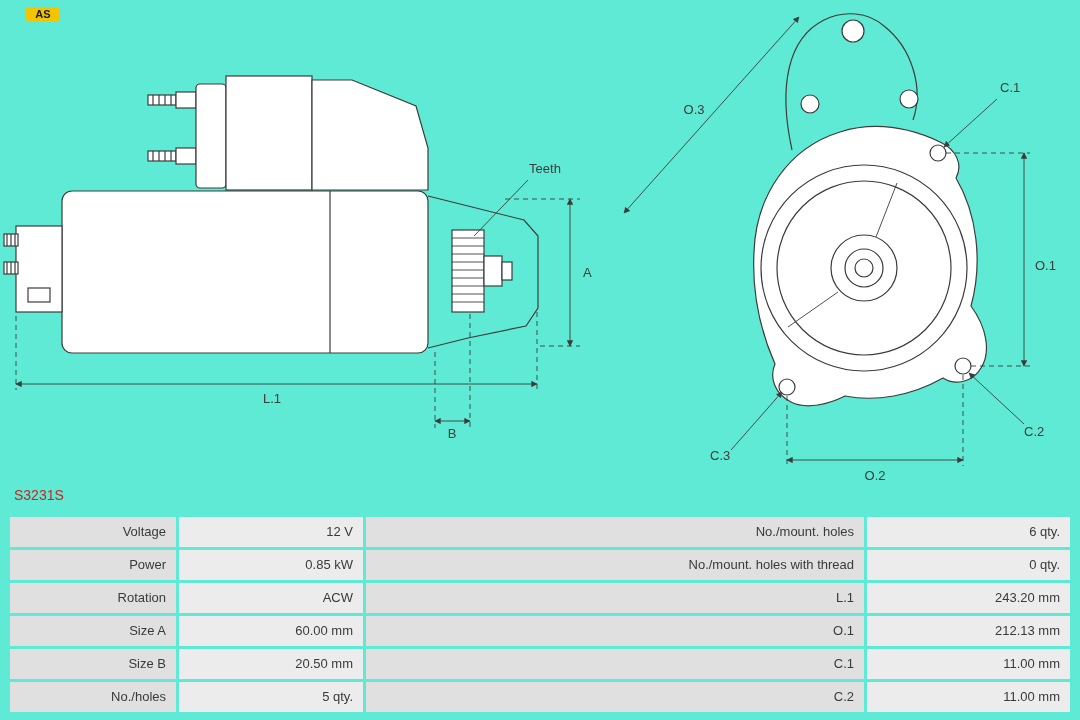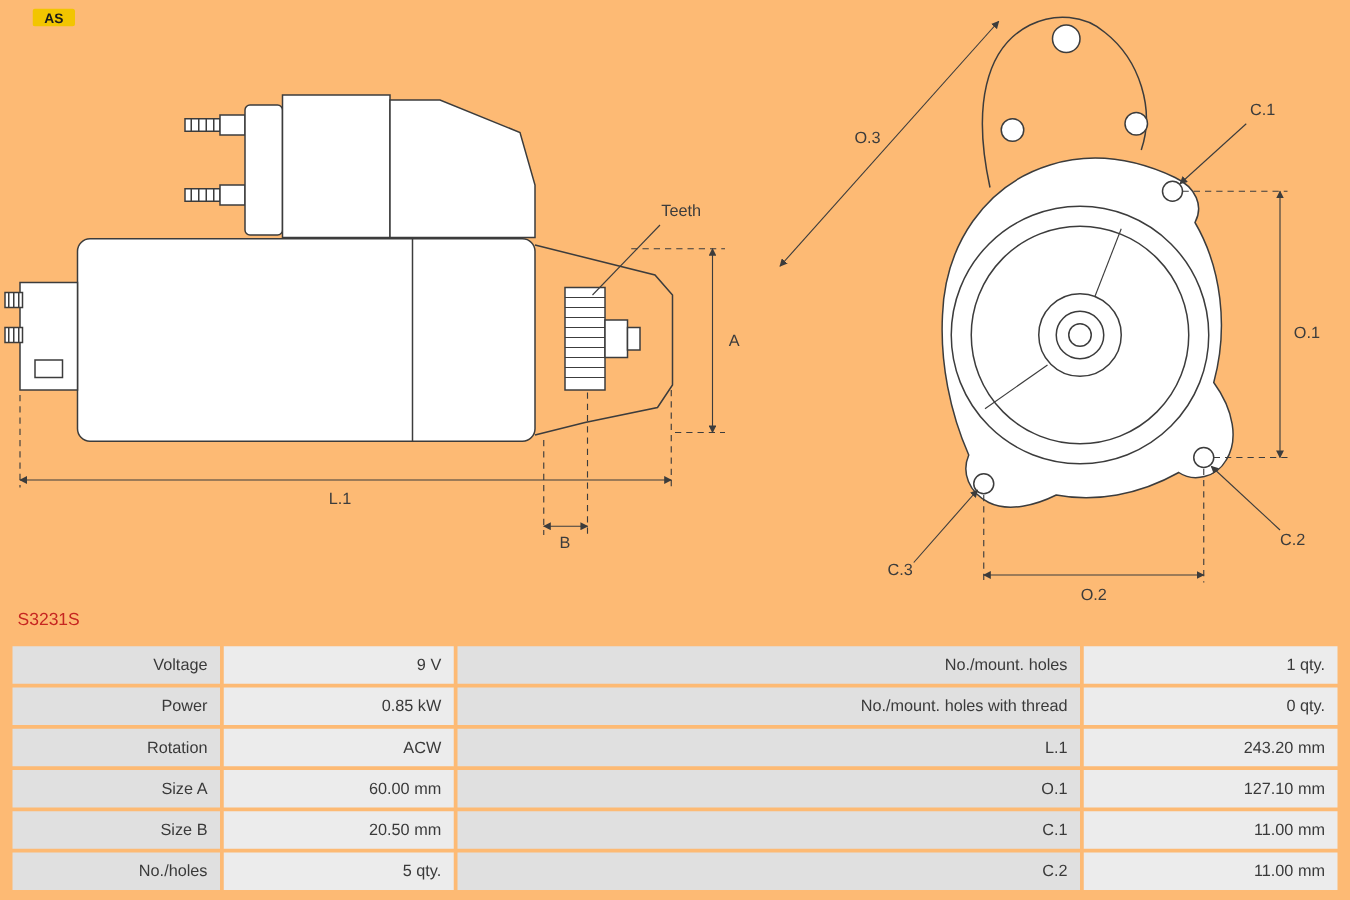--- a/index.html
+++ b/index.html
@@ -1,16 +1,16 @@
 <!DOCTYPE html>
 <html><head>
 <meta charset="utf-8">
 <style>
   html,body{margin:0;padding:0;background:#fff;}
-  .page{position:relative;width:1080px;height:720px;background:#fdba74;overflow:hidden;
+  .page{position:relative;width:1080px;height:720px;background:#5eead4;overflow:hidden;
         font-family:"Liberation Sans",sans-serif;color:#3a3a3a;}
   .logo{position:absolute;top:4px;left:26px;}
   .drawings{position:absolute;top:0;left:0;width:1080px;height:490px;}
   .drawings svg{display:block;}
   svg text{font-family:"Liberation Sans",sans-serif;font-size:13px;fill:#3c3c3c;}
   .part-number{position:absolute;top:487px;left:14px;font-size:14px;font-weight:500;color:#c62621;}
   .specs{position:absolute;top:517px;left:10px;width:1060px;display:grid;
          grid-template-columns:166px 184px 498px 1fr;gap:3px;}
   .specs .row{display:contents;}
   .cell{height:30px;line-height:30px;font-size:13px;text-align:right;
@@ -152,41 +152,41 @@
       <text x="710" y="460">C.3</text>
       <text x="875" y="480" text-anchor="middle">O.2</text>
     </svg>
   </div>
 
   <div class="part-number">S3231S</div>
 
   <div class="specs">
     <div class="row">
       <div class="cell lbl">Voltage</div>
-      <div class="cell val">9 V</div>
+      <div class="cell val">12 V</div>
       <div class="cell lbl">No./mount. holes</div>
-      <div class="cell val">1 qty.</div>
+      <div class="cell val">6 qty.</div>
     </div>
     <div class="row">
       <div class="cell lbl">Power</div>
       <div class="cell val">0.85 kW</div>
       <div class="cell lbl">No./mount. holes with thread</div>
       <div class="cell val">0 qty.</div>
     </div>
     <div class="row">
       <div class="cell lbl">Rotation</div>
       <div class="cell val">ACW</div>
       <div class="cell lbl">L.1</div>
       <div class="cell val">243.20 mm</div>
     </div>
     <div class="row">
       <div class="cell lbl">Size A</div>
       <div class="cell val">60.00 mm</div>
       <div class="cell lbl">O.1</div>
-      <div class="cell val">127.10 mm</div>
+      <div class="cell val">212.13 mm</div>
     </div>
     <div class="row">
       <div class="cell lbl">Size B</div>
       <div class="cell val">20.50 mm</div>
       <div class="cell lbl">C.1</div>
       <div class="cell val">11.00 mm</div>
     </div>
     <div class="row">
       <div class="cell lbl">No./holes</div>
       <div class="cell val">5 qty.</div>

